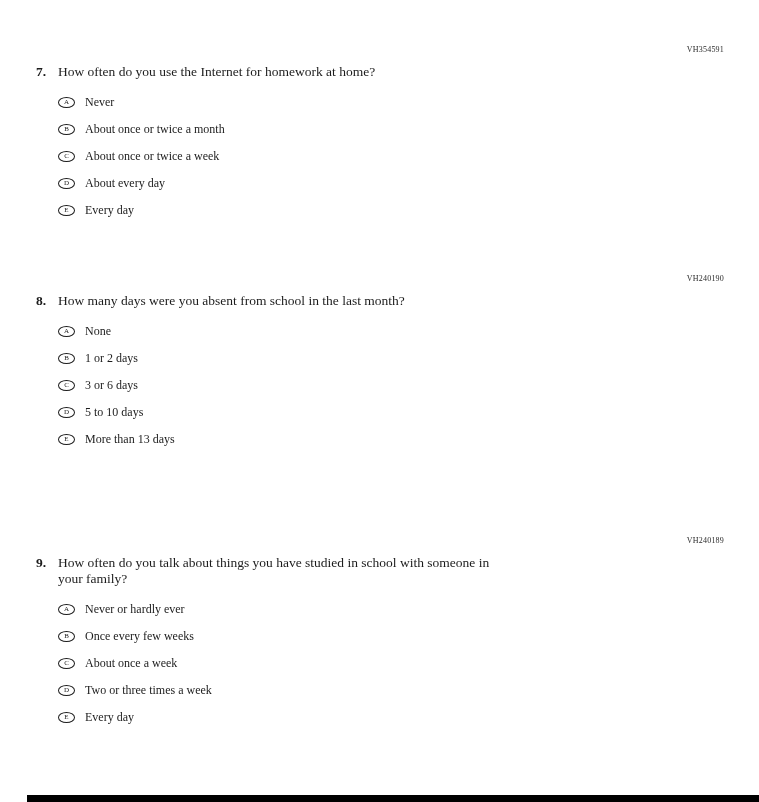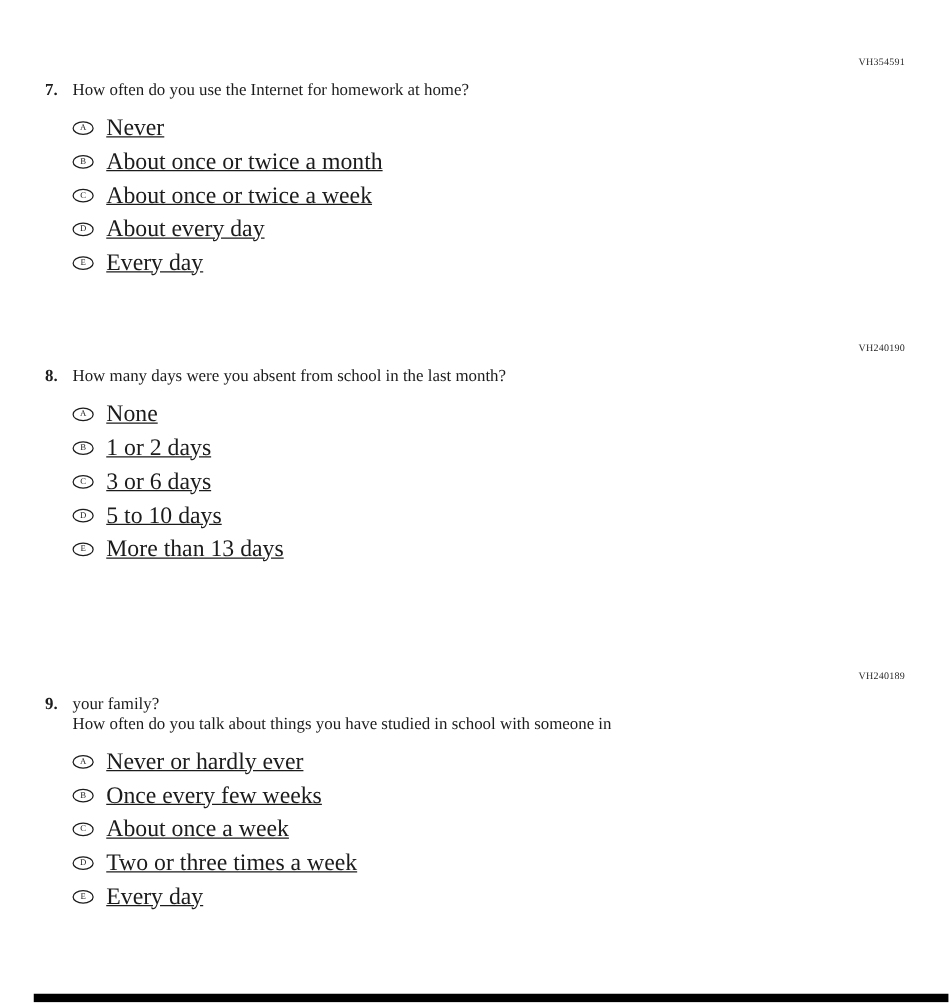--- a/index.html
+++ b/index.html
@@ -56,21 +56,21 @@
     align-items:center;
     justify-content:center;
     margin-right:10px;
     box-sizing:border-box;
   }
   .bubble span {
     font-size:7px;
     line-height:7px;
     color:#1c1c1c;
   }
-  .opt-label { font-size:19px;text-decoration:underline; }
+  .opt-label { font-size:12px; }
   .bottom-edge {
     position:absolute;
     left:27px; right:0; bottom:0;
     height:7px;
     background:#000;
   }
 </style>
 </head>
 <body>
 
@@ -160,22 +160,22 @@
         <span class="opt-label">More than 13 days</span>
       </div>
     </div>
   </div>
 
   <div class="qblock qblock-3">
     <div class="code">VH240189</div>
     <div class="qrow">
       <span class="qnum">9.</span>
       <span class="qtext">
+        <div>How often do you talk about things you have studied in school with someone in</div>
         <div>your family?</div>
-        <div>How often do you talk about things you have studied in school with someone in</div>
       </span>
     </div>
     <div class="options">
       <div class="option">
         <span class="bubble">
             <span>A</span>
           </span>
         <span class="opt-label">Never or hardly ever</span>
       </div>
       <div class="option">

